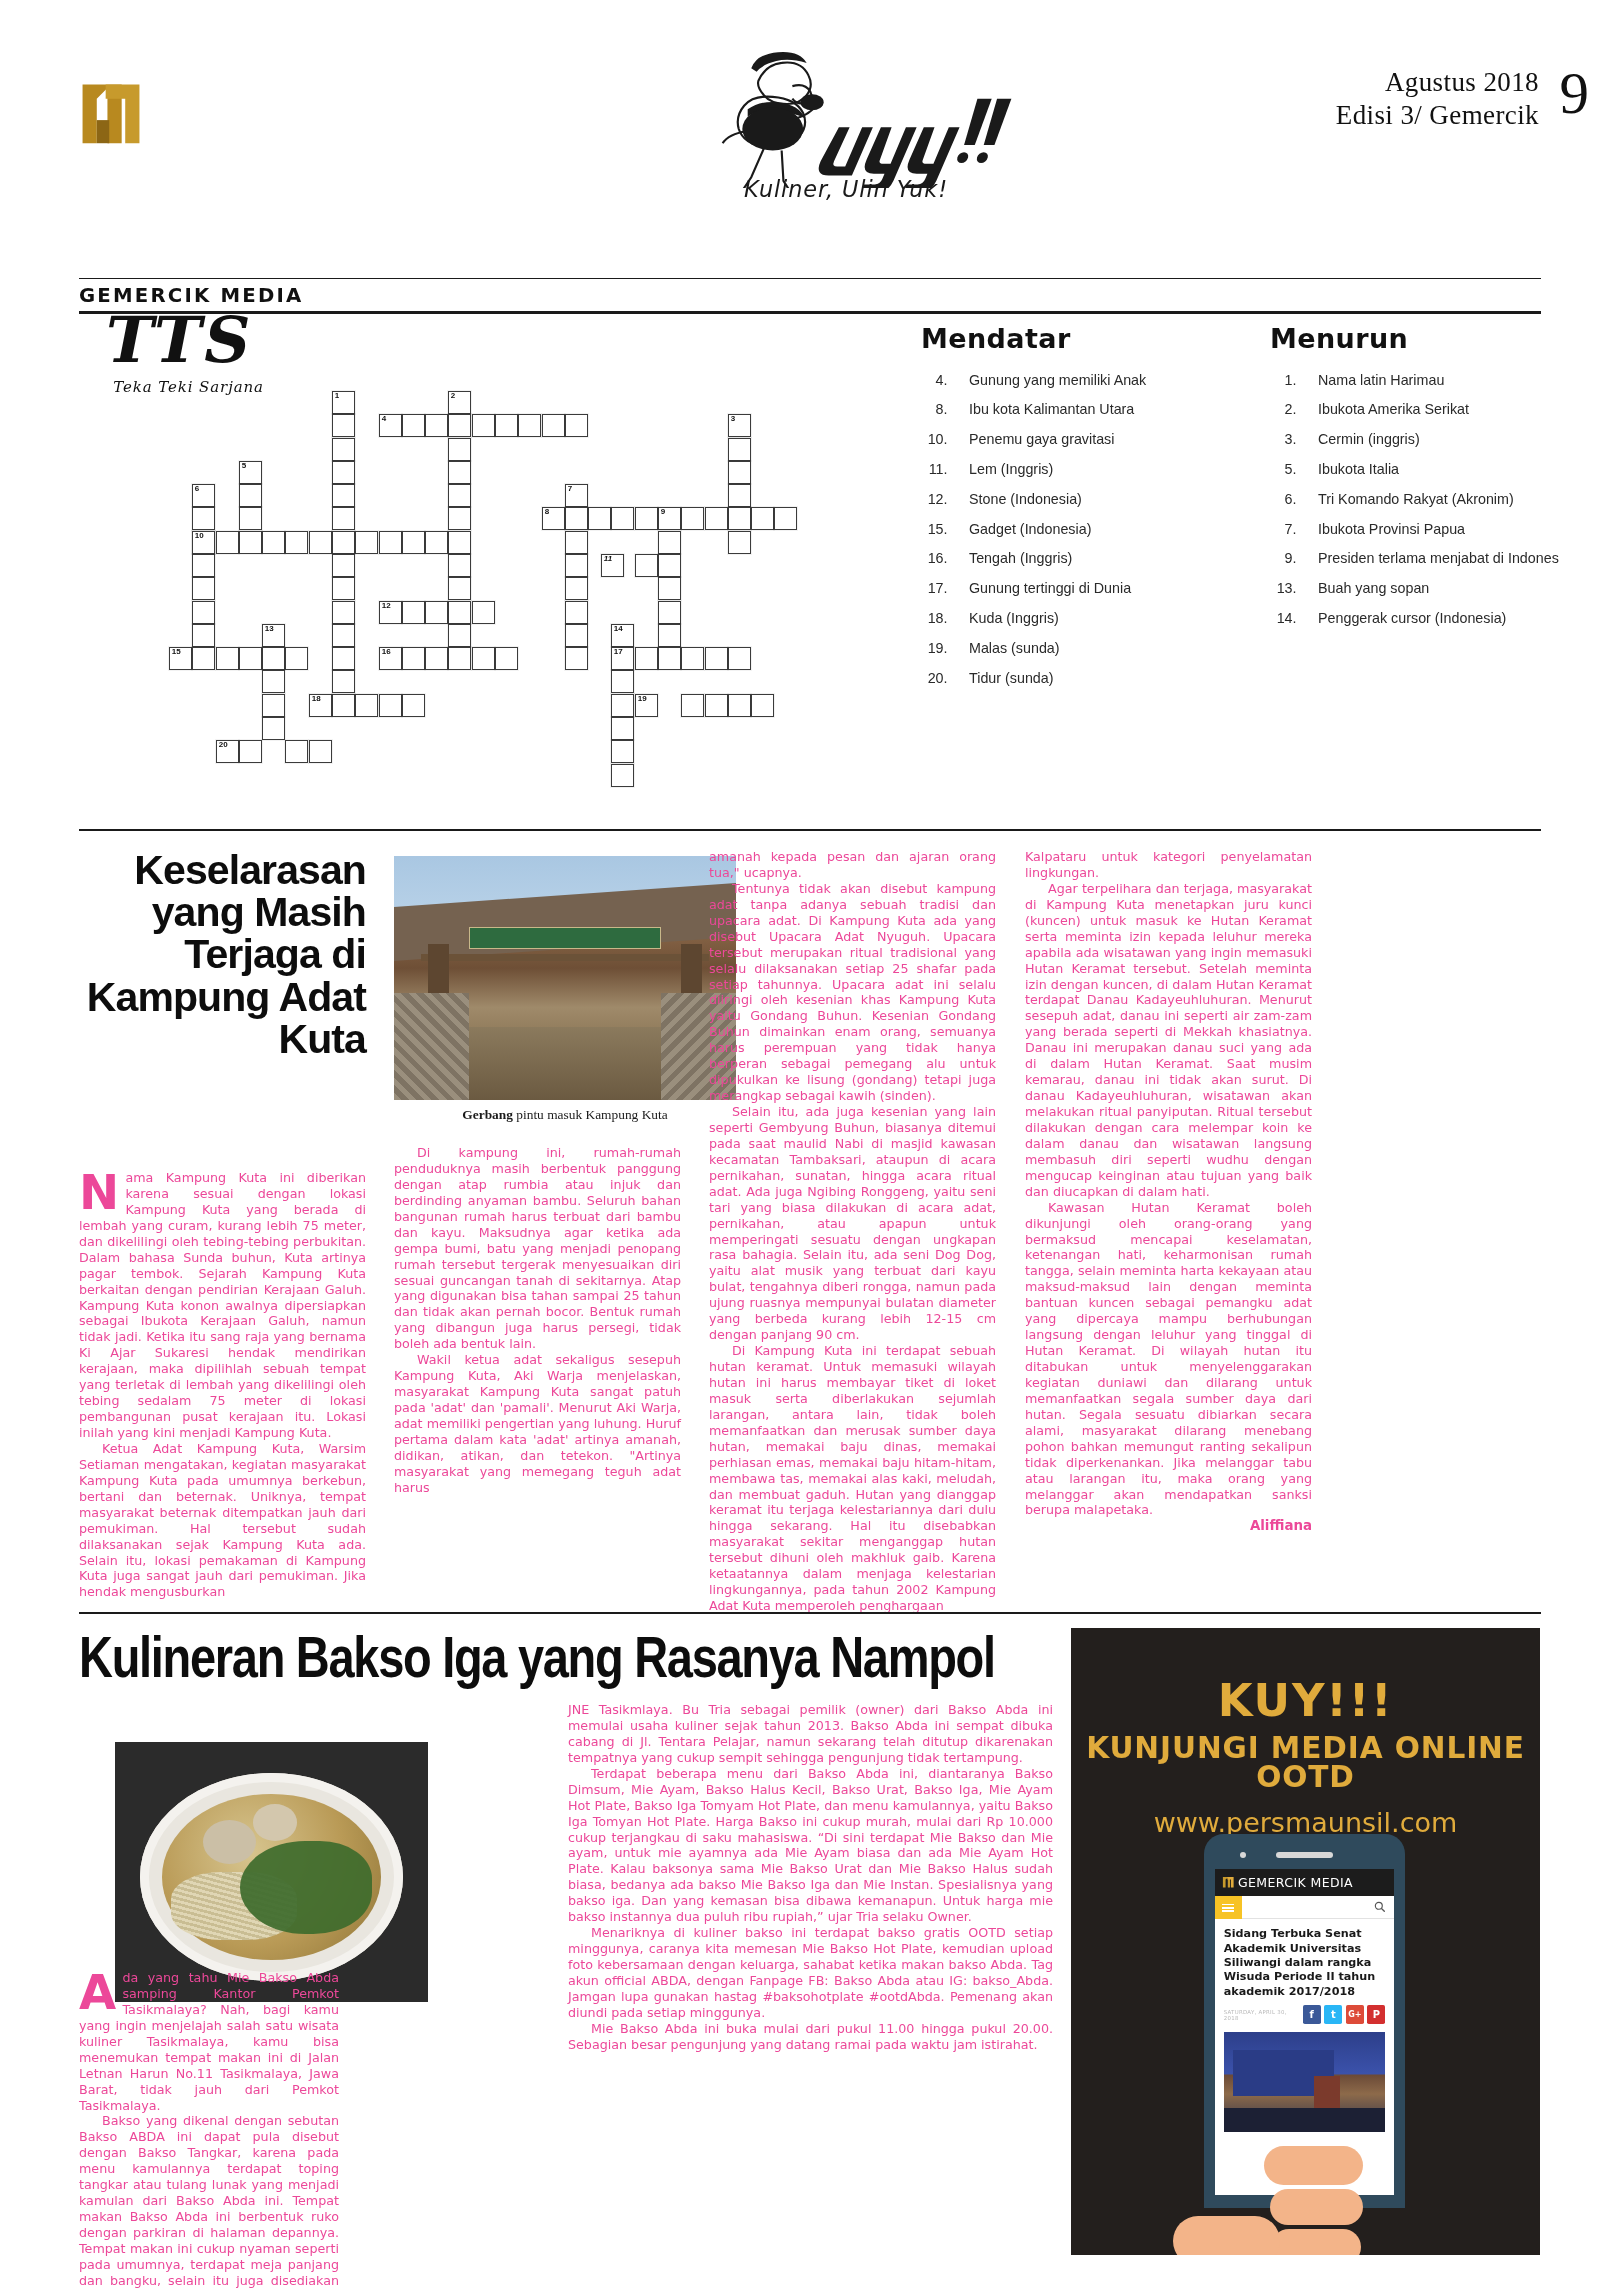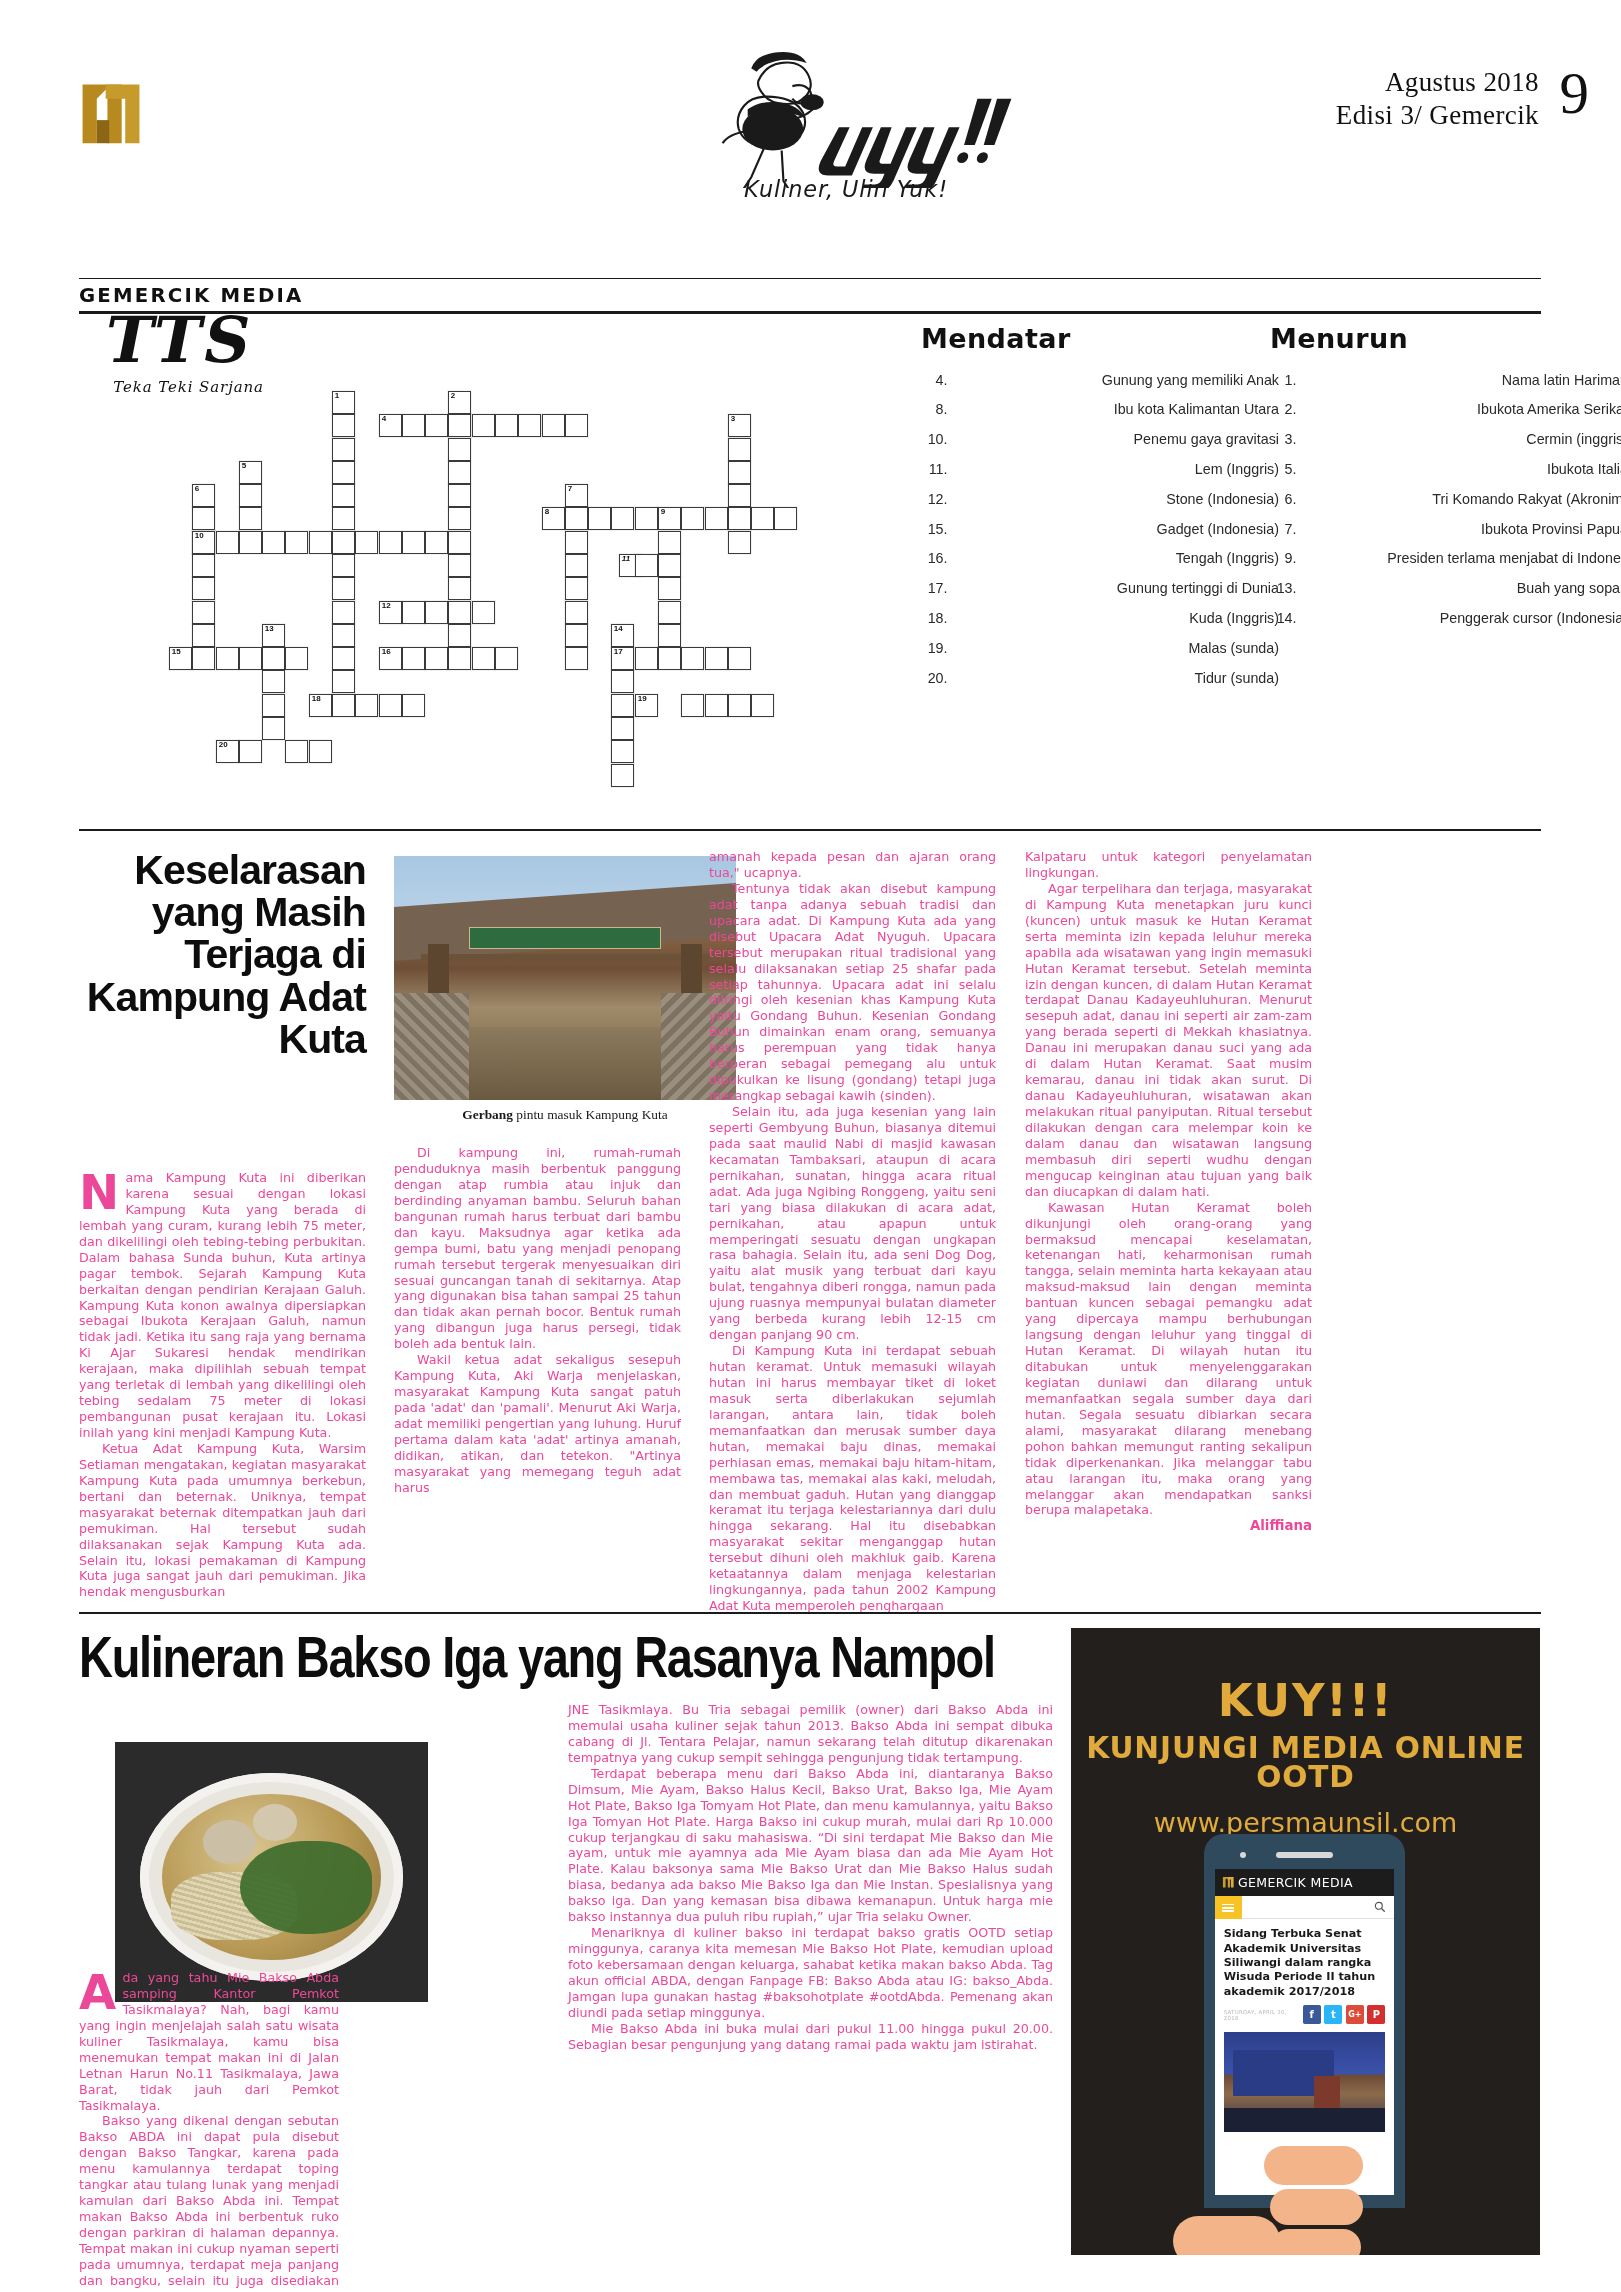--- a/index.html
+++ b/index.html
@@ -77,21 +77,21 @@
   
   .clues { position:absolute; top:322px; }
   .clues-mendatar { left:922px; width:358px; }
   .clues-menurun  { left:1281px; width:358px; }
   .clue-head {
     font-family:"DejaVu Sans", sans-serif; font-weight:700;
     font-size:27px; letter-spacing:0.4px; margin-bottom:18px; color:#111;
   }
   .clue-row { display:flex; font-size:14.3px; line-height:1.15; margin-bottom:13.4px; color:#2a2a2a; }
   .clue-no { width:48px; flex:0 0 48px; text-align:right; padding-right:21.5px; }
-  .clue-tx { flex:1 1 auto;text-align:right; }
+  .clue-tx { flex:1 1 auto; }
 
   
   .hr-main { position:absolute; left:79px; width:1462px; height:1.8px; background:#1a1a1a; }
 
   
   .art1 { position:absolute; left:79px; top:849px; width:1462px; }
   .art1-head {
     position:absolute; left:0; top:0; width:287px;
     font-family:"Liberation Sans", sans-serif; font-weight:700;
     font-size:41px; line-height:1.03; text-align:right;
@@ -419,21 +419,21 @@
       </div>
     <div class="cw-cell" style="left:47px;top:140px;"></div>
     <div class="cw-cell" style="left:93px;top:140px;"></div>
     <div class="cw-cell" style="left:116px;top:140px;"></div>
     <div class="cw-cell" style="left:140px;top:140px;"></div>
     <div class="cw-cell" style="left:186px;top:140px;"></div>
     <div class="cw-cell" style="left:210px;top:140px;"></div>
     <div class="cw-cell" style="left:233px;top:140px;"></div>
     <div class="cw-cell" style="left:256px;top:140px;"></div>
 
-    <div class="cw-cell" style="left:450px;top:163px;font-style:italic;">
+    <div class="cw-cell" style="left:432px;top:163px;font-style:italic;">
         <span class="cw-num">11</span>
       </div>
     <div class="cw-cell" style="left:466px;top:163px;"></div>
 
     <div class="cw-cell" style="left:210px;top:210px;">
         <span class="cw-num">12</span>
       </div>
     <div class="cw-cell" style="left:233px;top:210px;"></div>
     <div class="cw-cell" style="left:256px;top:210px;"></div>
     <div class="cw-cell" style="left:303px;top:210px;"></div>

